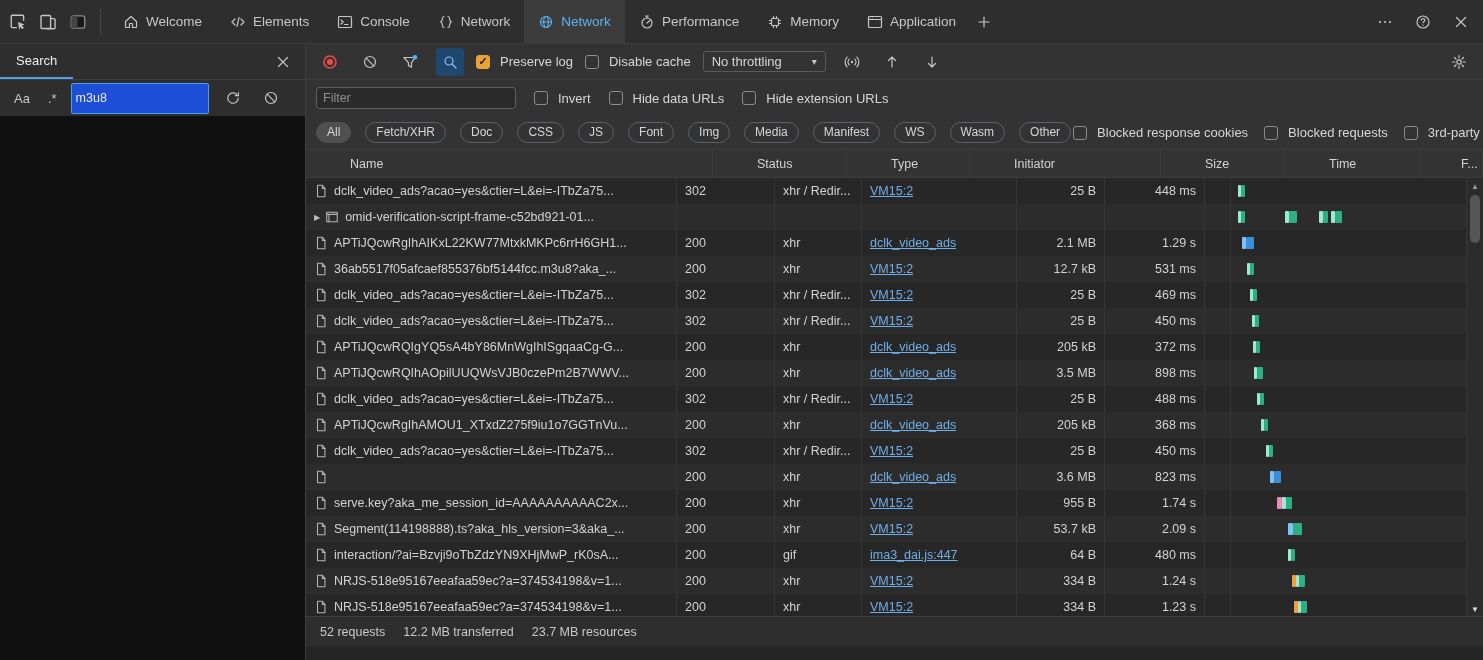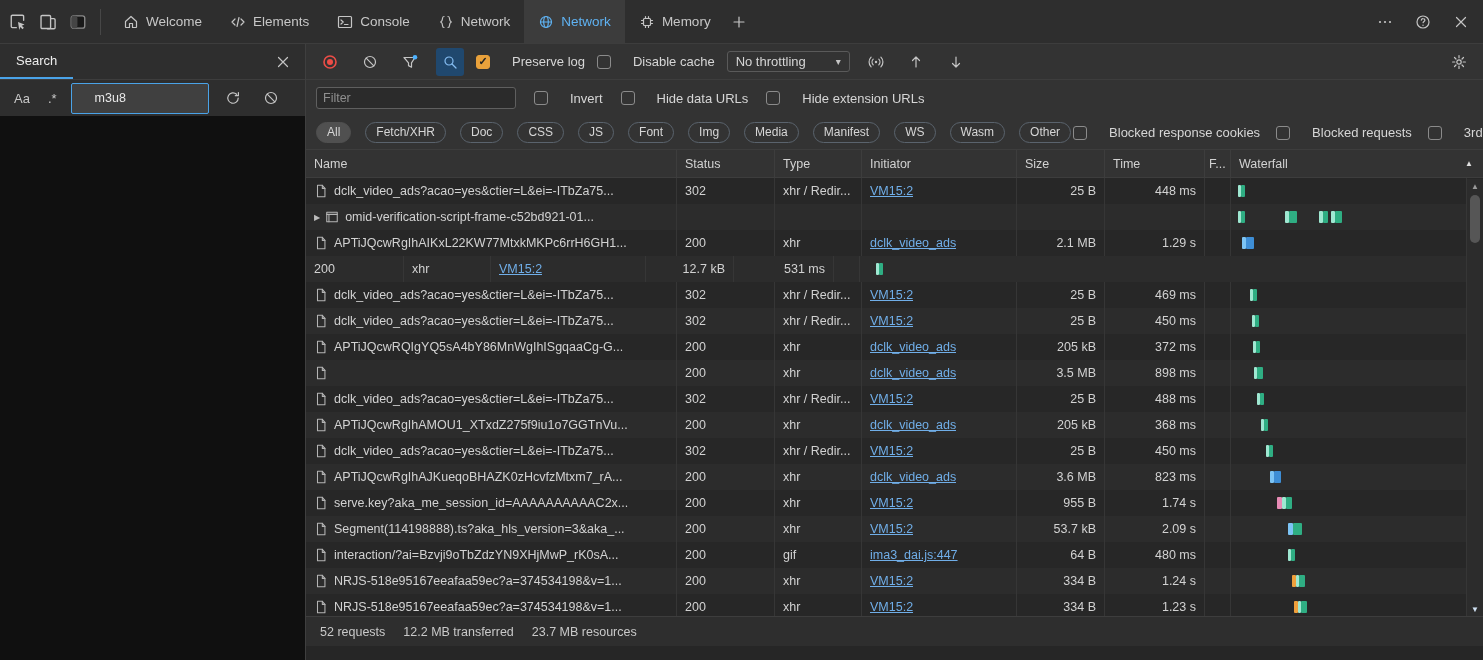--- a/index.html
+++ b/index.html
@@ -23,30 +23,30 @@
   .icon.lg{width:18px;height:18px;}
 
   
   .main{flex:1;min-height:0;display:flex;}
   .search-pane{width:306px;flex:none;border-right:1px solid #3f3f3f;display:flex;flex-direction:column;background:#101010;}
   .search-pane-header{height:36px;flex:none;background:#2e2e2e;border-bottom:1px solid #3d3d3d;display:flex;align-items:center;}
   .search-tab{height:100%;display:flex;align-items:center;padding:0 16px;border-bottom:2px solid #4aa3e8;color:#ededed;font-size:13px;cursor:pointer;}
   .search-pane-header .icon-btn{margin-left:auto;margin-right:8px;}
   .search-controls{height:36px;flex:none;background:#2e2e2e;display:flex;align-items:center;padding:0 10px;gap:10px;}
   .txt-btn{font-size:13px;color:#c8c8c8;cursor:pointer;padding:2px 4px;}
-  .search-input{width:138px;height:31px;background:#404040;border:1px solid #4aa3e8;border-radius:2px;color:#e8e8e8;font-size:12.5px;padding:0 23px;outline:none;font-family:"Liberation Sans",sans-serif;}
+  .search-input{width:138px;height:31px;background:#1d4ed8;border:1px solid #4aa3e8;border-radius:2px;color:#e8e8e8;font-size:12.5px;padding:0 4px;outline:none;font-family:"Liberation Sans",sans-serif;}
   .search-results{flex:1;background:#101010;}
 
   .network-panel{flex:1;min-width:0;display:flex;flex-direction:column;background:#272727;}
 
   
   .net-toolbar{height:36px;flex:none;background:#333333;border-bottom:1px solid #3d3d3d;display:flex;align-items:center;padding:0 10px;gap:12px;}
   .tile-active{background:#20486e;}
   .tile-active svg{stroke:#85bdf2 !important;}
-  .cb-group{display:inline-flex;align-items:center;gap:22px;cursor:pointer;flex:none;}
+  .cb-group{display:inline-flex;align-items:center;gap:10px;cursor:pointer;flex:none;}
   .cb{width:14px;height:14px;border:1px solid #8b8b8b;border-radius:3px;display:inline-flex;align-items:center;justify-content:center;background:transparent;flex:none;}
   .cb.checked{background:#e9a13b;border-color:#e9a13b;}
   .cb.checked::after{content:"✓";color:#232323;font-size:11px;font-weight:700;line-height:1;}
   .cb-label{font-size:13px;color:#d6d6d6;white-space:nowrap;}
   .dropdown{display:flex;align-items:center;border:1px solid #5a5a5a;border-radius:3px;padding:2px 8px;gap:30px;font-size:13px;color:#d6d6d6;cursor:pointer;flex:none;}
   .caret{font-size:10px;color:#c5c5c5;}
   .ml-auto{margin-left:auto;}
 
   
   .filter-row{height:36px;flex:none;background:#333333;display:flex;align-items:center;padding:0 10px;gap:18px;}
@@ -56,21 +56,21 @@
   
   .chips-row{height:34px;flex:none;background:#333333;border-bottom:1px solid #3d3d3d;display:flex;align-items:center;padding:0 10px;}
   .chips{display:flex;gap:14px;align-items:center;}
   .chip{padding:0 10px;height:21px;line-height:19px;border:1px solid #5a636d;border-radius:11px;font-size:12px;color:#d6d6d6;cursor:pointer;white-space:nowrap;}
   .chip.active{background:#505050;border-color:#505050;}
   .chip-cbs{display:flex;gap:16px;margin-left:2px;align-items:center;}
 
   
   .table-area{flex:1;min-height:0;position:relative;display:flex;flex-direction:column;background:#272727;}
   .thead{height:28px;flex:none;display:flex;background:#333333;border-bottom:1px solid #3d3d3d;align-items:stretch;}
-  .th{padding:0 8px;font-size:12.5px;color:#d2d2d2;border-right:1px solid #3d3d3d;display:flex;align-items:center;overflow:hidden;white-space:nowrap;cursor:pointer;}
+  .th{padding:0 8px;font-size:12.5px;color:#d2d2d2;border-right:1px solid #3d3d3d;display:flex;align-items:center;overflow:hidden;white-space:nowrap;cursor:pointer;margin-left:36px;}
   .c-name{width:371px;flex:none;}
   .c-status{width:98px;flex:none;}
   .c-type{width:87px;flex:none;}
   .c-init{width:155px;flex:none;}
   .c-size{width:88px;flex:none;}
   .c-time{width:100px;flex:none;}
   .c-ful{width:26px;flex:none;padding:0 4px;}
   .c-wf{flex:1;border-right:none;position:relative;}
   .sort{margin-left:auto;font-size:8px;color:#e0e0e0;padding-right:2px;}
 
@@ -174,25 +174,46 @@
               <circle cx="8" cy="8" r="5.5"></circle>
               <ellipse cx="8" cy="8" rx="2.3" ry="5.5"></ellipse>
               <path d="M2.5 8h11"></path>
             </svg>
           </span>
           <span class="tab-label">Network</span>
         </div>
         <div class="tab">
           <span class="icon">
             <svg viewBox="0 0 16 16">
+              <circle cx="8" cy="9" r="5"></circle>
+              <path d="M8 9l2.6-2.2"></path>
+              <path d="M6.5 2h3M8 2v2"></path>
+            </svg>
+          </span>
+          <span class="tab-label">Performance</span>
+        </div>
+        <div class="tab">
+          <span class="icon">
+            <svg viewBox="0 0 16 16">
               <rect x="4.5" y="4.5" width="7" height="7" rx="1"></rect>
               <path d="M6.5 4.5v-2M9.5 4.5v-2M6.5 13.5v-2M9.5 13.5v-2M4.5 6.5h-2M4.5 9.5h-2M13.5 6.5h-2M13.5 9.5h-2"></path>
             </svg>
           </span>
           <span class="tab-label">Memory</span>
+        </div>
+        <div class="tab">
+          <span class="icon">
+            <svg viewBox="0 0 16 16">
+              <rect x="1.5" y="2.5" width="13" height="11" rx="1"></rect>
+              <path d="M1.5 5.5h13"></path>
+              <circle cx="3.6" cy="4" r="0.45" fill="#c5c5c5" stroke="none"></circle>
+              <circle cx="5.4" cy="4" r="0.45" fill="#c5c5c5" stroke="none"></circle>
+            </svg>
+          </span>
+          <span class="tab-label">Application</span>
         </div>
       </nav>
     <span class="icon-btn">
         <span class="icon">
           <svg viewBox="0 0 16 16">
             <path d="M8 3v10M3 8h10"></path>
           </svg>
         </span>
       </span>
     <div class="tabbar-right">
@@ -472,20 +493,29 @@
               </div>
               <div class="td c-size num">2.1 MB</div>
               <div class="td c-time num">1.29 s</div>
               <div class="td c-ful"></div>
               <div class="td c-wf">
                 <span class="wbar" style="left: 11px; width: 4px; background: rgb(124, 196, 245);"></span>
                 <span class="wbar" style="left: 15px; width: 8px; background: rgb(62, 142, 214);"></span>
               </div>
             </div>
             <div class="trow odd">
+              <div class="td c-name">
+                <span class="icon ficon">
+                  <svg viewBox="0 0 16 16">
+                    <path d="M4 1.5h5.5L12.5 5v9.5H4z"></path>
+                    <path d="M9.5 1.5V5h3"></path>
+                  </svg>
+                </span>
+                <span class="nm">36ab5517f05afcaef855376bf5144fcc.m3u8?aka_...</span>
+              </div>
               <div class="td c-status">200</div>
               <div class="td c-type">xhr</div>
               <div class="td c-init">
                 <span class="lnk">VM15:2</span>
               </div>
               <div class="td c-size num">12.7 kB</div>
               <div class="td c-time num">531 ms</div>
               <div class="td c-ful"></div>
               <div class="td c-wf">
                 <span class="wbar" style="left: 16px; width: 3px; background: rgb(159, 232, 210);"></span>
@@ -562,20 +592,21 @@
               </div>
             </div>
             <div class="trow odd">
               <div class="td c-name">
                 <span class="icon ficon">
                   <svg viewBox="0 0 16 16">
                     <path d="M4 1.5h5.5L12.5 5v9.5H4z"></path>
                     <path d="M9.5 1.5V5h3"></path>
                   </svg>
                 </span>
+                <span class="nm">APTiJQcwRQIhAOpilUUQWsVJB0czePm2B7WWV...</span>
               </div>
               <div class="td c-status">200</div>
               <div class="td c-type">xhr</div>
               <div class="td c-init">
                 <span class="lnk">dclk_video_ads</span>
               </div>
               <div class="td c-size num">3.5 MB</div>
               <div class="td c-time num">898 ms</div>
               <div class="td c-ful"></div>
               <div class="td c-wf">
@@ -653,21 +684,20 @@
               </div>
             </div>
             <div class="trow odd">
               <div class="td c-name">
                 <span class="icon ficon">
                   <svg viewBox="0 0 16 16">
                     <path d="M4 1.5h5.5L12.5 5v9.5H4z"></path>
                     <path d="M9.5 1.5V5h3"></path>
                   </svg>
                 </span>
-                <span class="nm">APTiJQcwRgIhAJKueqoBHAZK0zHcvfzMtxm7_rA...</span>
               </div>
               <div class="td c-status">200</div>
               <div class="td c-type">xhr</div>
               <div class="td c-init">
                 <span class="lnk">dclk_video_ads</span>
               </div>
               <div class="td c-size num">3.6 MB</div>
               <div class="td c-time num">823 ms</div>
               <div class="td c-ful"></div>
               <div class="td c-wf">

